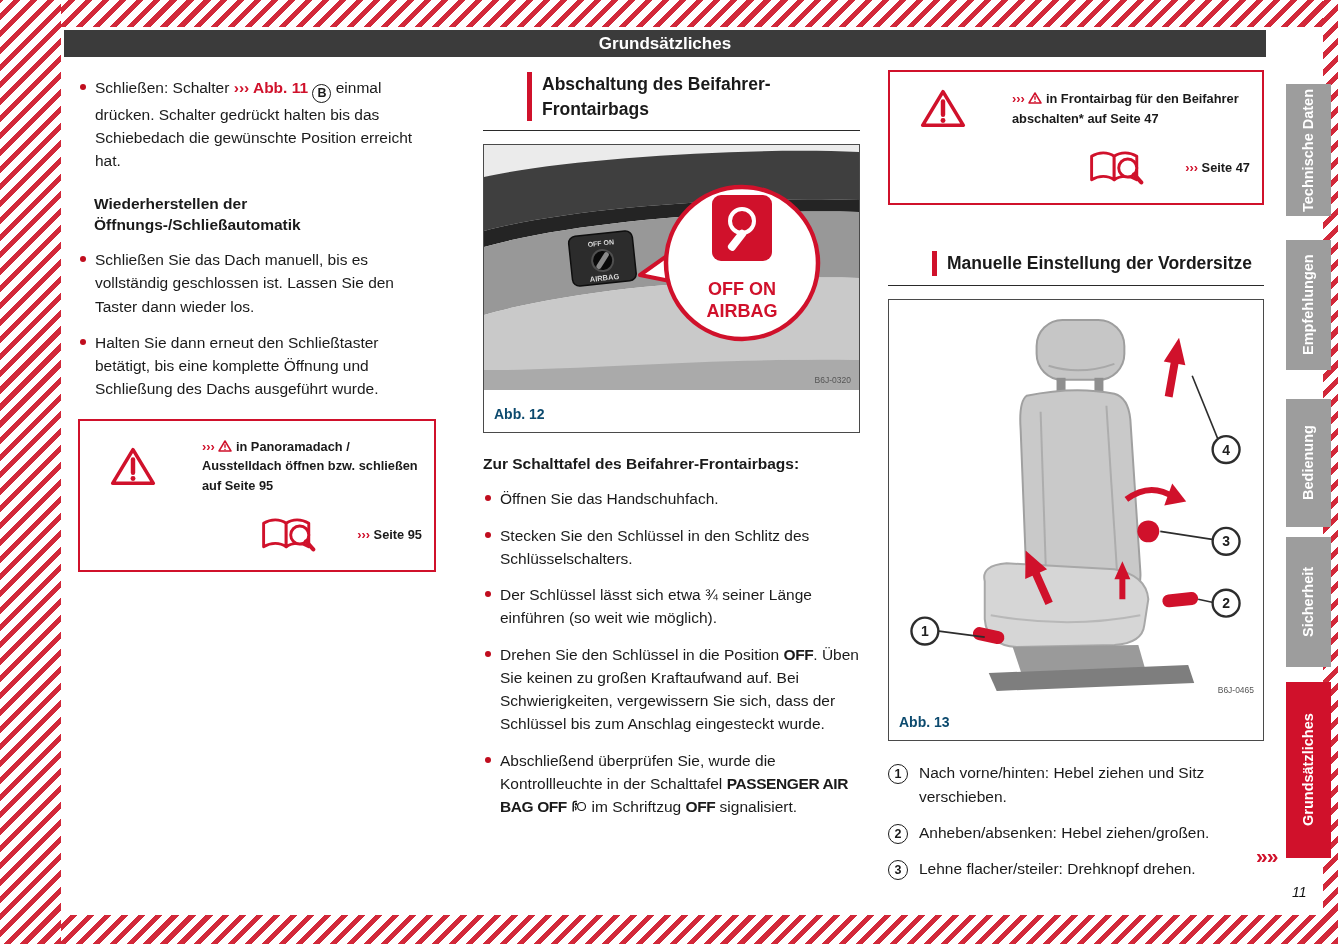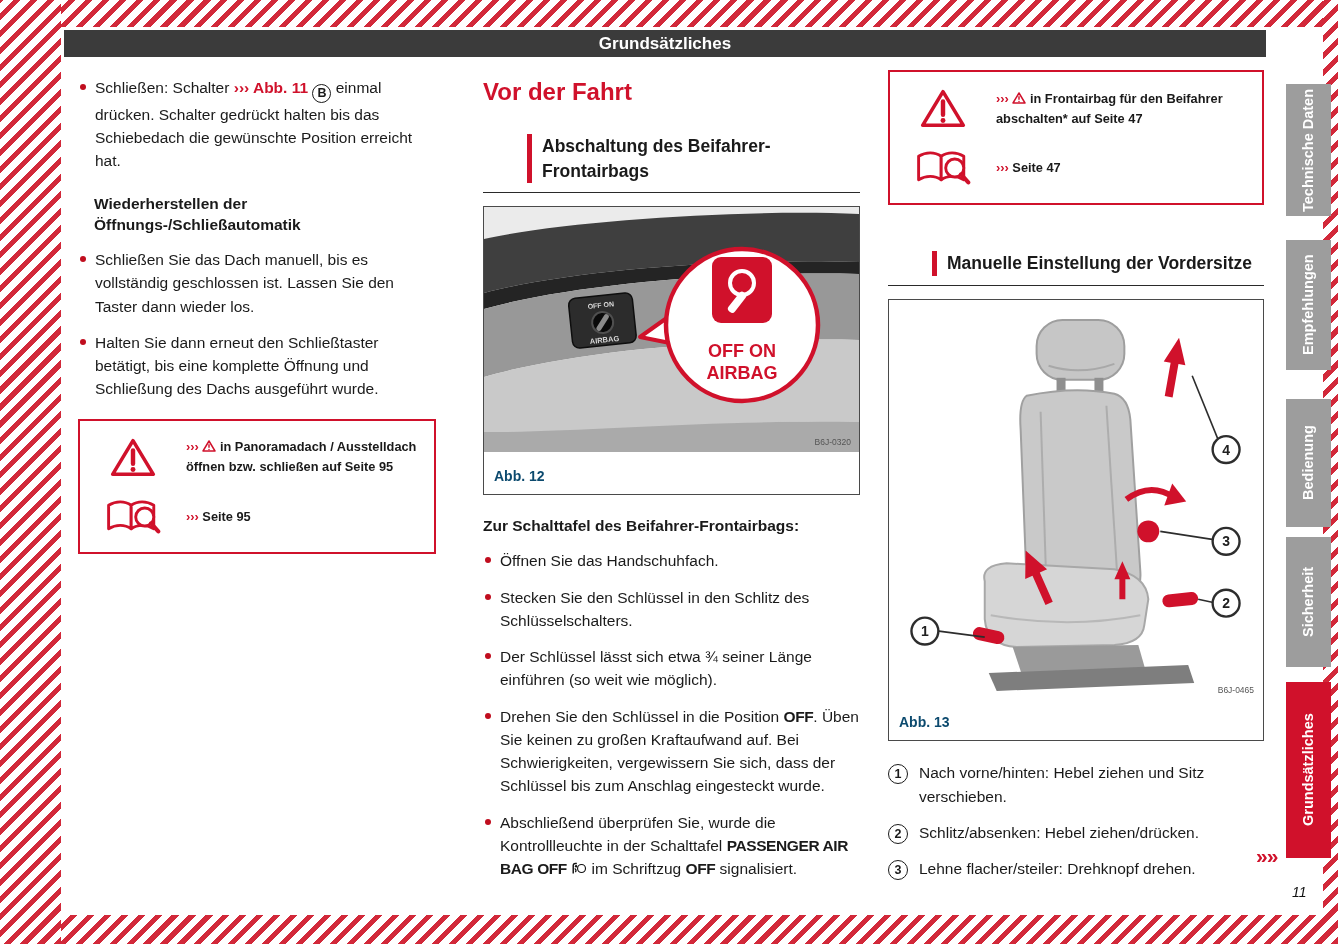--- a/index.html
+++ b/index.html
@@ -34,21 +34,21 @@
   .ref { color:#d0112b; font-weight:bold; }
 
   .circle-badge { display:inline-flex; align-items:center; justify-content:center;
     width:19px; height:19px; border:1.6px solid #1a1a1a; border-radius:50%;
     font-size:12.5px; font-weight:bold; vertical-align:-4px; background:#fff; }
 
   .subhead { font-weight:bold; margin:20px 16px 12px; line-height:1.4; }
 
   .warn-box { border:2px solid #d0112b; padding:16px 12px;
     display:flex; flex-direction:column; gap:20px; background:#fff; }
-  .warn-row { display:flex; align-items:center; gap:12px; }
+  .warn-row { display:flex; align-items:center; gap:28px;justify-content:flex-end; }
   .warn-icon { flex:0 0 82px; display:flex; justify-content:center; }
   .warn-tri { width:46px; height:41px; }
   .warn-book { width:56px; height:38px; }
   .warn-text { font-size:12.8px; font-weight:bold; line-height:1.55; color:#1a1a1a; }
   .tri-inline { width:14px; height:12px; vertical-align:-1px; }
 
   .main-heading { color:#d0112b; font-weight:bold; font-size:24px; margin:2px 0 24px; }
 
   .section { border-bottom:1px solid #2a2a2a; padding-bottom:9px; margin-bottom:13px;padding-left:44px; }
   .section-inner { border-left:5px solid #d0112b; padding-left:10px;
@@ -151,21 +151,20 @@
       </div>
       <div class="warn-text">
         <span class="red">›››</span>
         <span>Seite 95</span>
       </div>
     </div>
   </div>
 </div>
 
 <div class="col col-mid">
-  <div class="main-heading">Vor der Fahrt</div>
 
   <div class="section">
     <div class="section-inner">
       <span>Abschaltung des Beifahrer-Frontairbags</span>
     </div>
   </div>
 
   <figure class="fig">
     <svg class="fig-svg" viewBox="0 0 375 245">
       <rect x="0" y="0" width="375" height="245" fill="#ebebeb"></rect>
@@ -321,21 +320,21 @@
     <figcaption class="fig-caption">Abb. 13</figcaption>
   </figure>
 
   <div style="margin-top:20px;">
     <div class="num-item">
       <span class="num-circle">1</span>
       <span class="num-text">Nach vorne/hinten: Hebel ziehen und Sitz verschieben.</span>
     </div>
     <div class="num-item">
       <span class="num-circle">2</span>
-      <span class="num-text">Schlitz/absenken: Hebel ziehen/drücken.</span>
+      <span class="num-text">Anheben/absenken: Hebel ziehen/großen.</span>
     </div>
     <div class="num-item">
       <span class="num-circle">3</span>
       <span class="num-text">Lehne flacher/steiler: Drehknopf drehen.</span>
     </div>
   </div>
 </div>
 
 <nav>
   <div class="tab tab-1">

